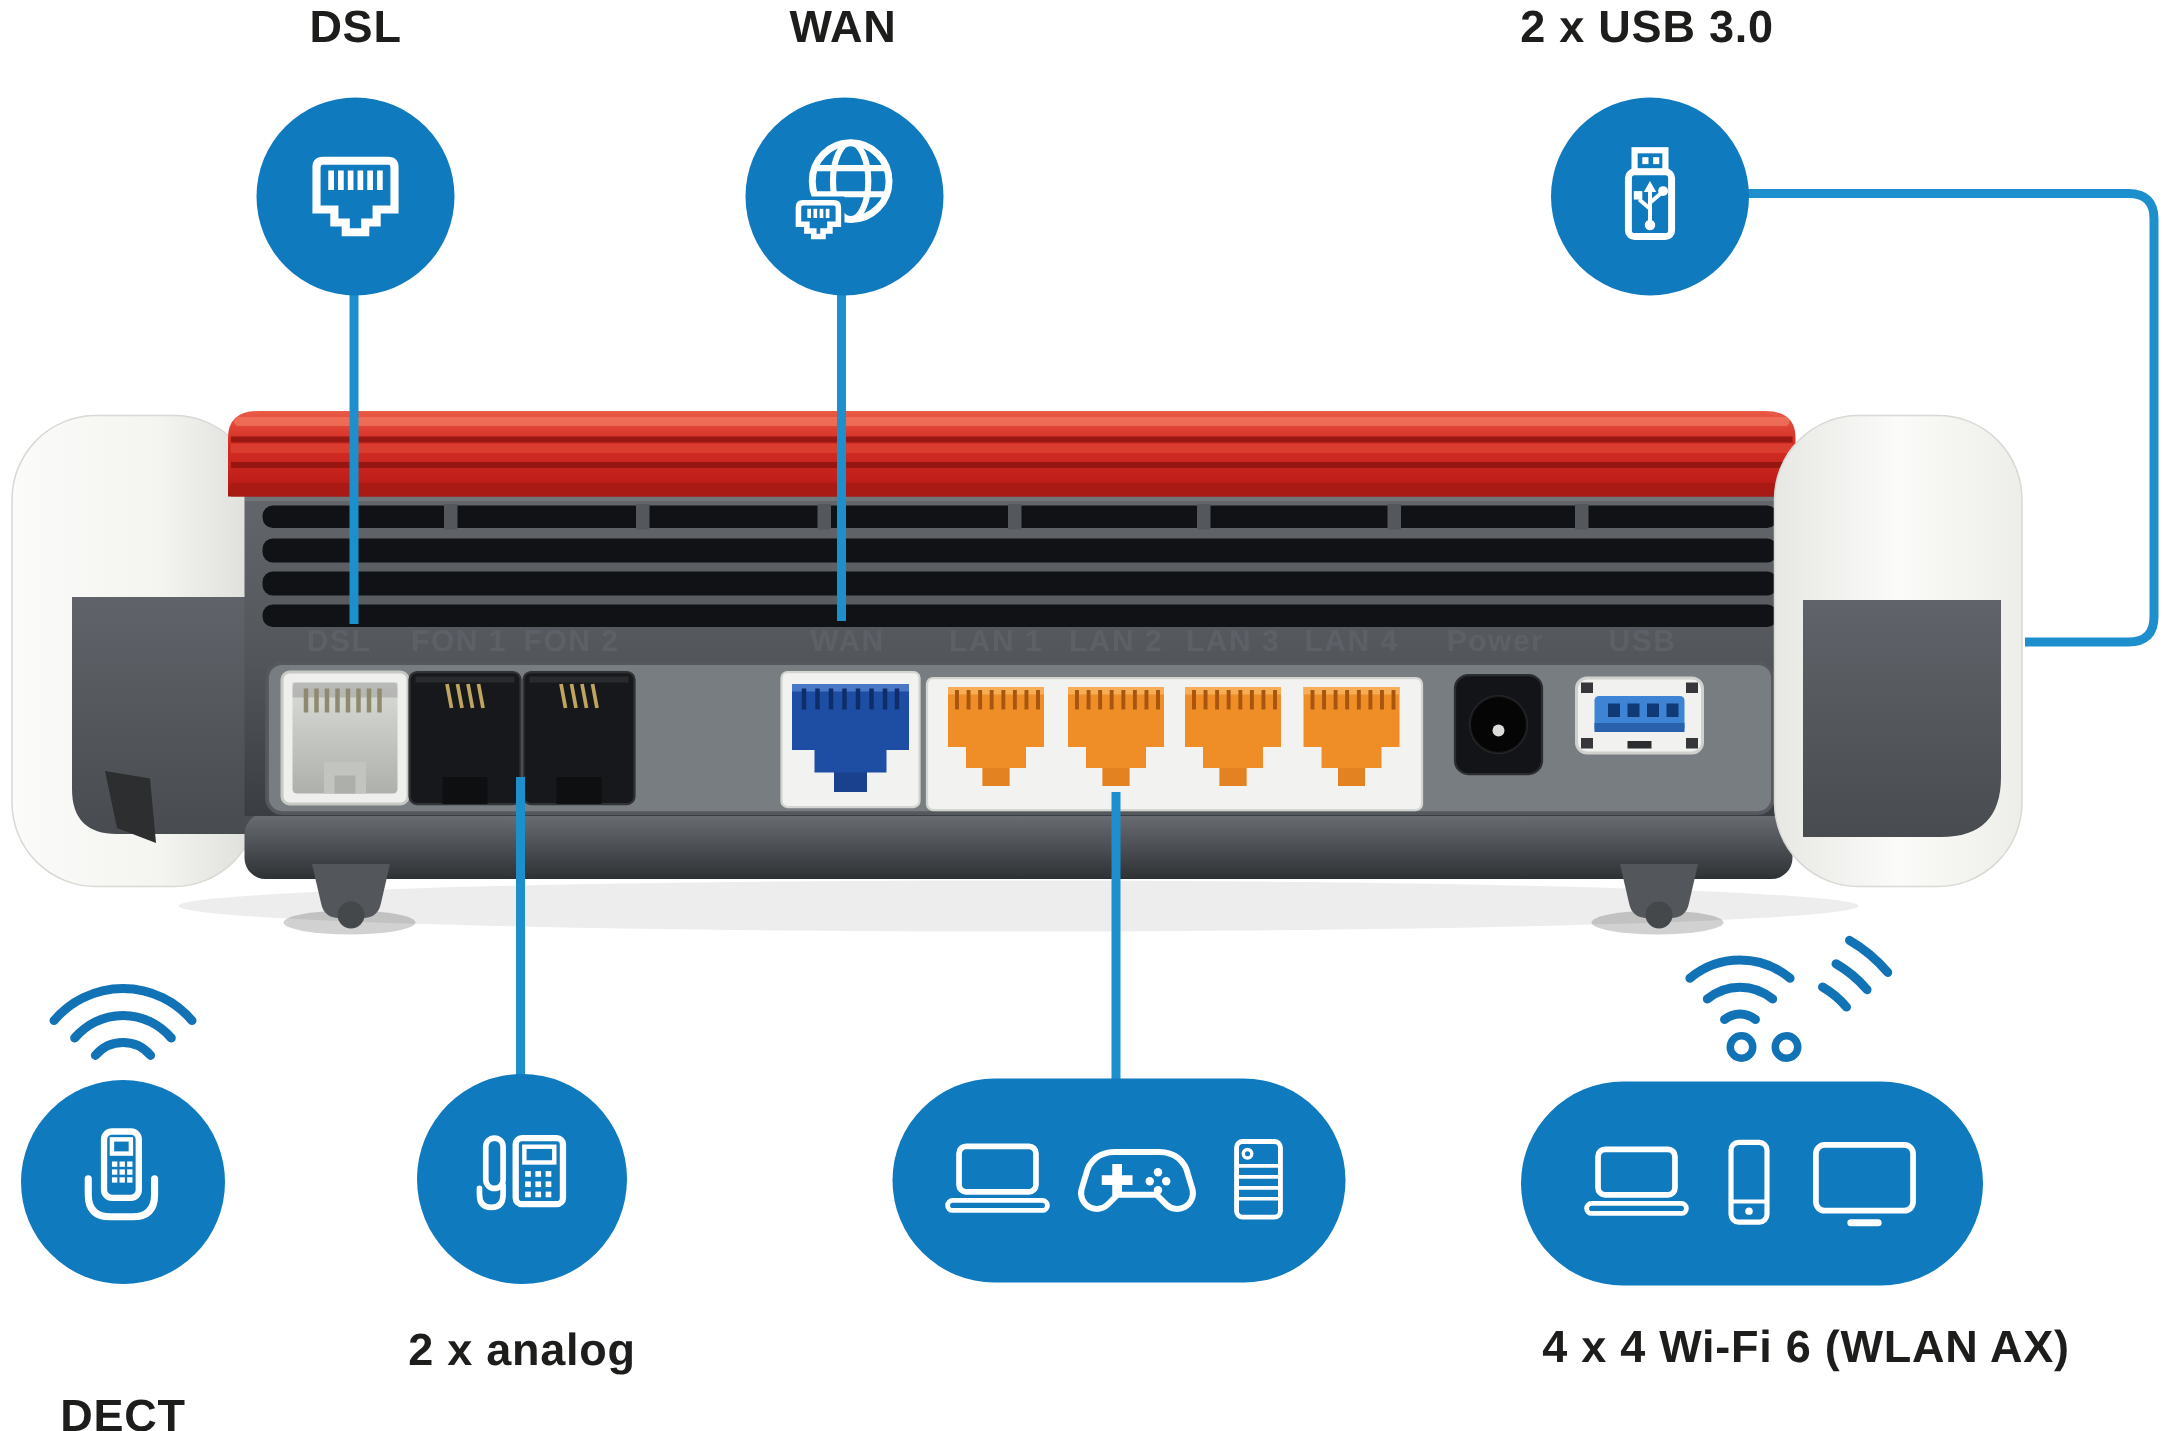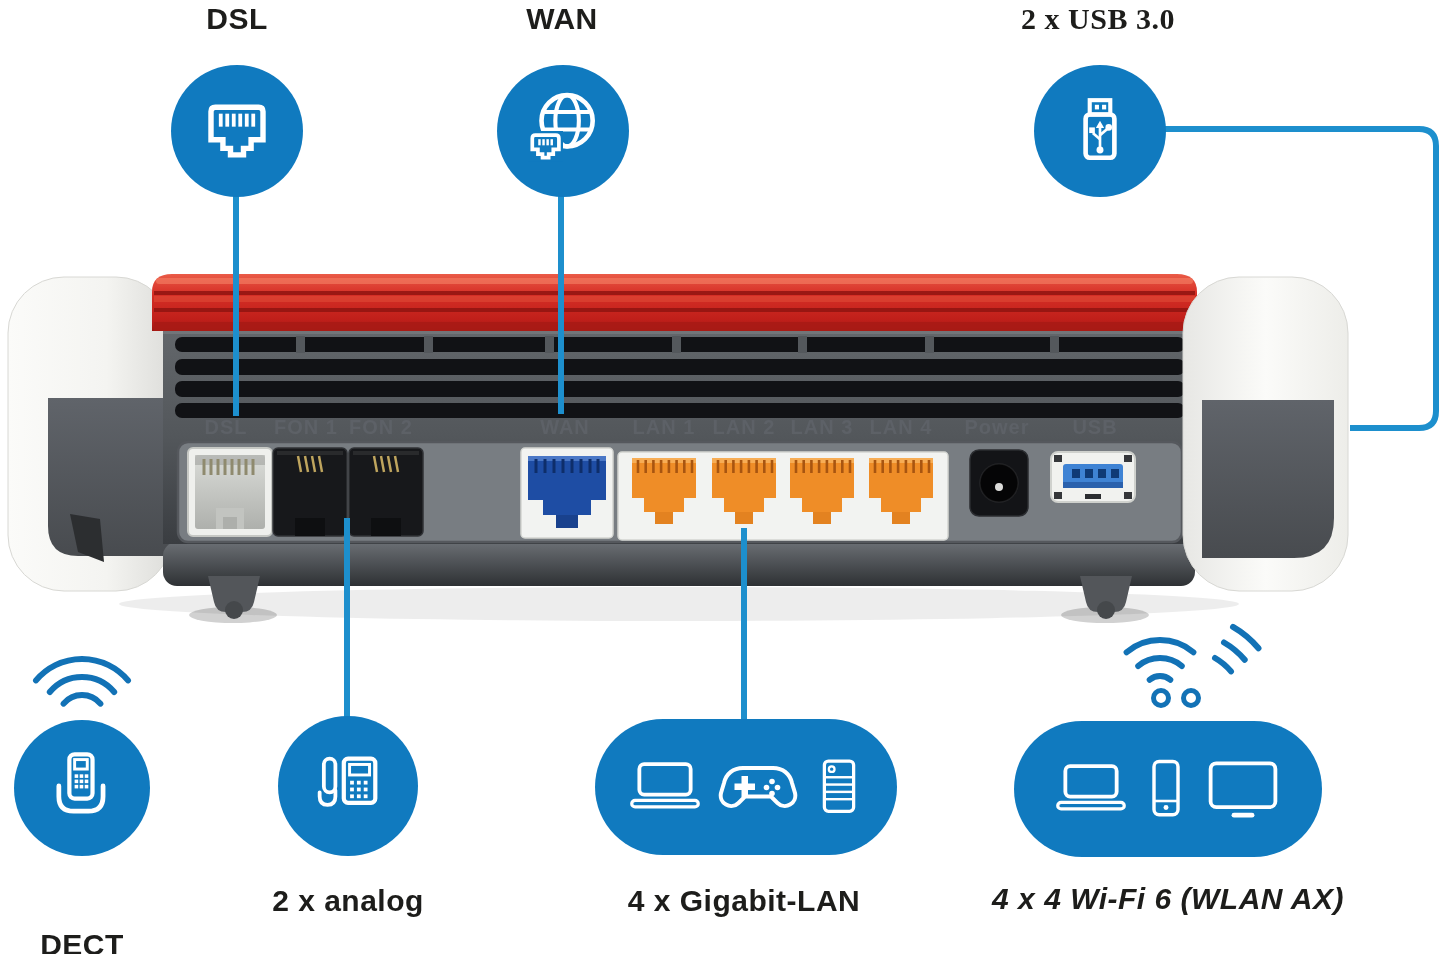--- a/index.html
+++ b/index.html
@@ -267,21 +267,21 @@
       <path d="M1215 658 A60 60 0 0 1 1231 671.4"></path>
       <path d="M1224 642.5 A78 78 0 0 1 1244.7 659.8"></path>
       <path d="M1233 626.9 A96 96 0 0 1 1258.5 648.3"></path>
       <circle cx="1161" cy="698" r="7.5" stroke-width="5"></circle>
       <circle cx="1191" cy="698" r="7.5" stroke-width="5"></circle>
     </g>
   </svg>
 
   <div class="biglabel" style="left:237px;top:2px;">DSL</div>
   <div class="biglabel" style="left:562px;top:2px;">WAN</div>
-  <div class="biglabel" style="left:1098px;top:2px;font-family:Liberation Serif, serif;">2 x USB 3.0</div>
+  <div class="biglabel" style="left:1098px;top:2px;">2 x USB 3.0</div>
 
   <div class="callout-circle" style="left:171px;top:65px;width:132px;height:132px;">
     <svg width="78" height="78" viewBox="0 0 72 72">
       <path d="M16 14 H56 Q60 14 60 18 V44 H49 V52 H42 V58 H30 V52 H23 V44 H12 V18 Q12 14 16 14 Z" fill="none" stroke="#fff" stroke-width="5"></path>
       <g stroke="#fff" stroke-width="3.5">
         <line x1="21" y1="20" x2="21" y2="32"></line>
           <line x1="27" y1="20" x2="27" y2="32"></line>
         <line x1="33" y1="20" x2="33" y2="32"></line>
           <line x1="39" y1="20" x2="39" y2="32"></line>
         <line x1="45" y1="20" x2="45" y2="32"></line>
@@ -382,34 +382,33 @@
       <rect x="14" y="6" width="36" height="62" rx="5" fill="none" stroke="#fff" stroke-width="4"></rect>
       <circle cx="23" cy="16" r="3.5" fill="none" stroke="#fff" stroke-width="2.8"></circle>
       <g stroke="#fff" stroke-width="3">
         <line x1="14" y1="26" x2="50" y2="26"></line>
           <line x1="14" y1="35" x2="50" y2="35"></line>
         <line x1="14" y1="44" x2="50" y2="44"></line>
           <line x1="14" y1="53" x2="50" y2="53"></line>
       </g>
     </svg>
   </div>
-  <div class="biglabel" style="left:744px;top:884px;">4 x Gigabit-LAN</div>
 
   <div class="pill" style="left:1014px;top:721px;width:308px;height:136px;border-radius:69px;gap:13px;">
     <svg width="76" height="56" viewBox="0 0 80 58">
       <rect x="13" y="5" width="54" height="32" rx="5" fill="none" stroke="#fff" stroke-width="4"></rect>
       <rect x="5" y="43" width="70" height="7" rx="3.5" fill="none" stroke="#fff" stroke-width="3.4"></rect>
     </svg>
     <svg width="48" height="66" viewBox="0 0 56 76">
       <rect x="14" y="6" width="28" height="62" rx="6" fill="none" stroke="#fff" stroke-width="4"></rect>
       <line x1="14" y1="52" x2="42" y2="52" stroke="#fff" stroke-width="3"></line>
       <circle cx="28" cy="59.5" r="2.9" fill="#fff"></circle>
     </svg>
     <svg width="80" height="64" viewBox="0 0 84 66">
       <rect x="8" y="6" width="68" height="46" rx="6" fill="none" stroke="#fff" stroke-width="4"></rect>
       <rect x="30" y="58" width="24" height="5" rx="2.5" fill="#fff"></rect>
     </svg>
   </div>
-  <div class="wifi-caption" style="left:1168px;top:880px;font-style:italic;">
+  <div class="wifi-caption" style="left:1204px;top:880px;">
     <div>4 x 4 Wi-Fi 6 (WLAN AX)</div>
   </div>
 
 </div>
 
 </body></html>

